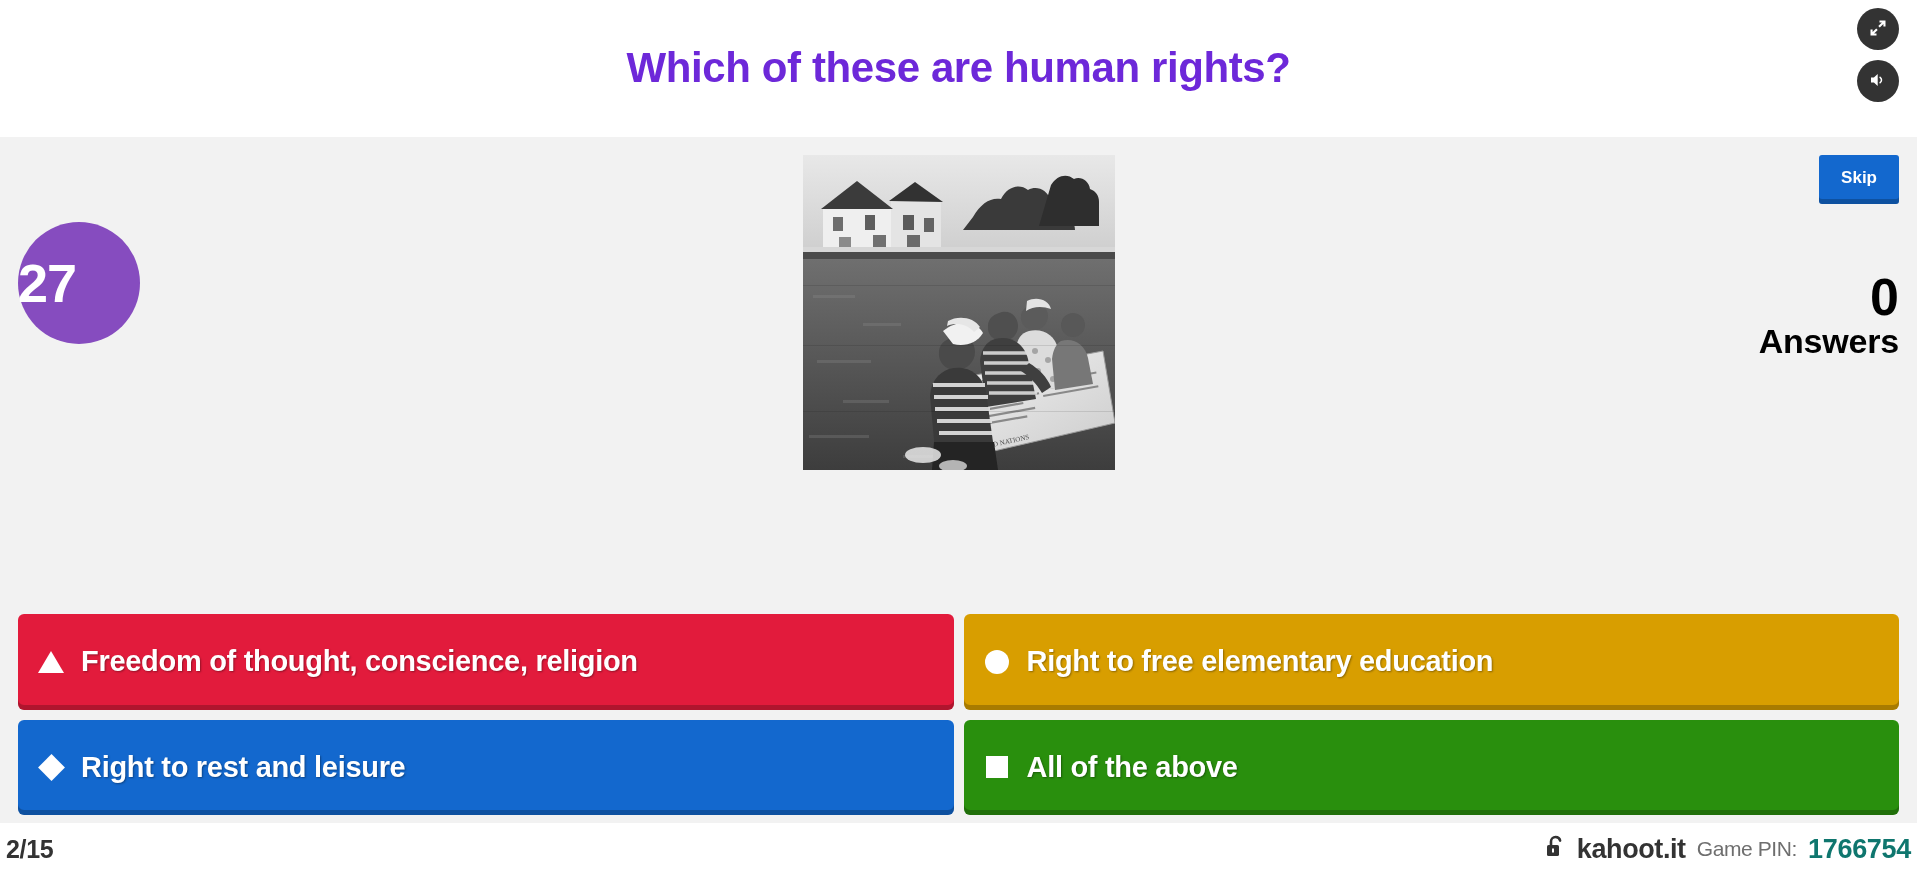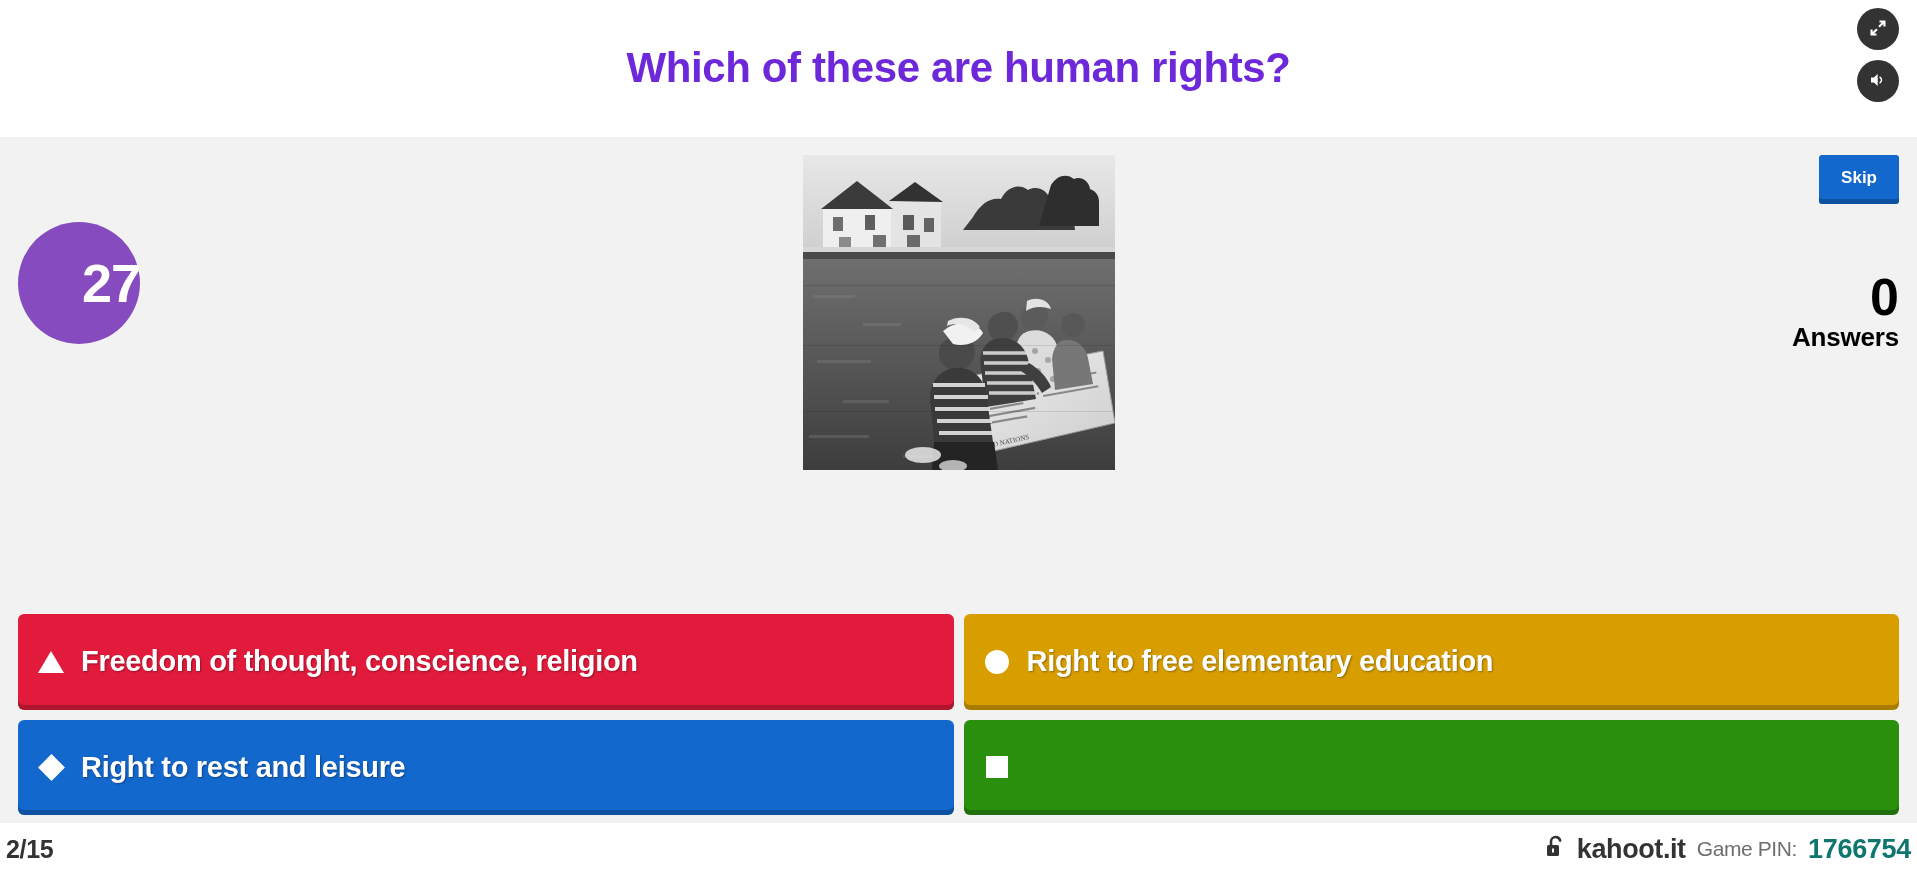--- a/index.html
+++ b/index.html
@@ -53,21 +53,21 @@
     flex:1 1 auto;
     background:#F2F2F2;
   }
 
   .timer-circle {
     position:absolute;
     left:18px; top:85px;
     width:122px; height:122px;
     border-radius:50%;
     background:#864CBF;
-    display:flex; align-items:center; justify-content:flex-end;
+    display:flex; align-items:center; justify-content:flex-start;
   }
   .timer-circle span {
     color:#FFFFFF;
     font-size:54px;
     font-weight:700;
     letter-spacing:-1px;
   }
 
   .media-wrap {
     position:absolute;
@@ -102,21 +102,21 @@
     text-align:right;
     color:#000000;
   }
   .answers-counter .count {
     font-size:52px;
     font-weight:700;
     line-height:0.95;
     display:block;
   }
   .answers-counter .label {
-    font-size:26px;
+    font-size:34px;
     font-weight:700;
     display:block;
     letter-spacing:-0.2px;
   }
 
   
   .options {
     position:absolute;
     left:0; right:0; bottom:0;
     padding:15px 18px 8px 18px;
@@ -396,20 +396,21 @@
         <span class="shape">
           <span class="shape-diamond"></span>
         </span>
         <span class="otext">Right to rest and leisure</span>
       </div>
 
       <div class="option opt-green">
         <span class="shape">
           <span class="shape-square"></span>
         </span>
+        <span class="otext">All of the above</span>
       </div>
 
     </div>
   </div>
 
   <div class="footer">
     <div class="q-counter">2/15</div>
 
     <div class="footer-right">
       <span>

